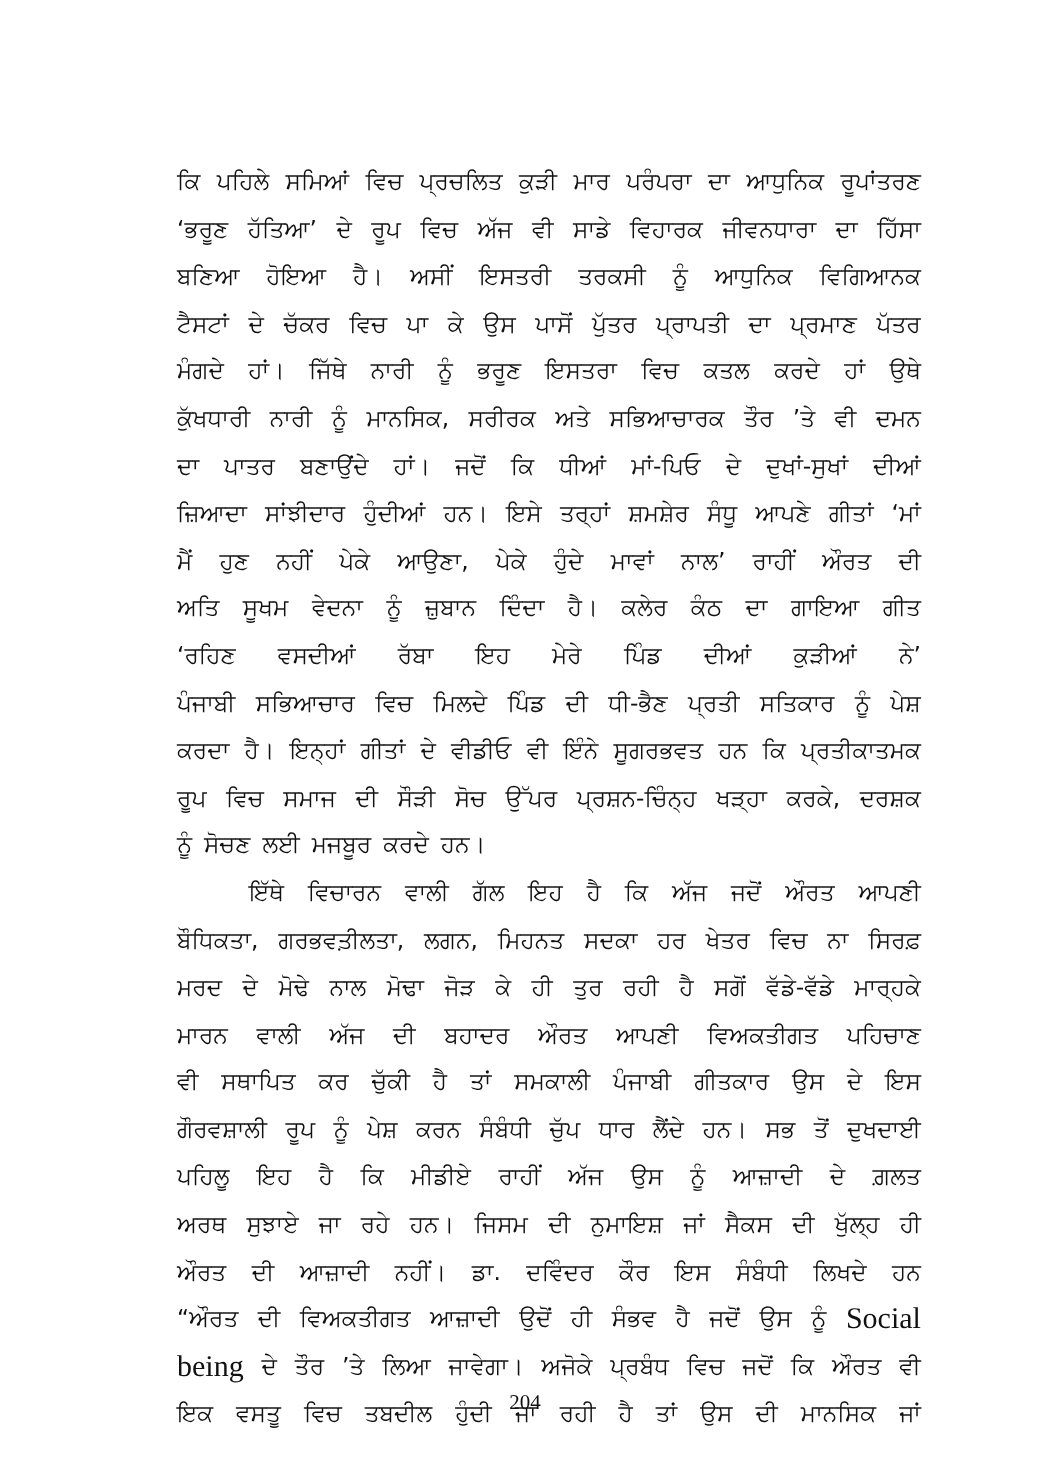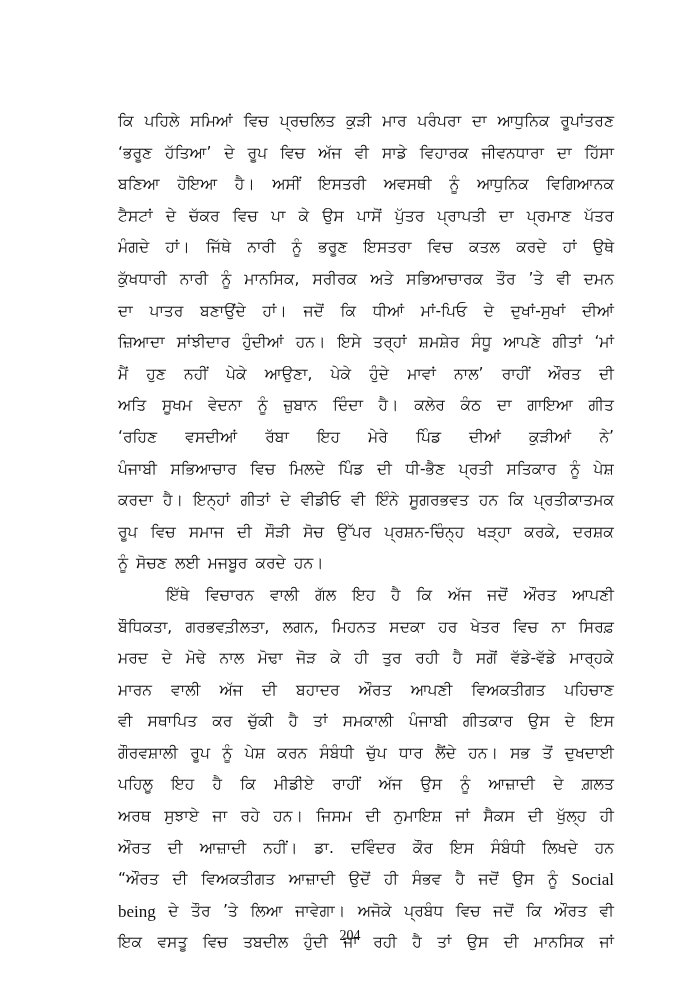--- a/index.html
+++ b/index.html
@@ -19,21 +19,21 @@
   }
   .line {
     display: flex;
     justify-content: space-between;
     height: 31.6px;
     line-height: 31.6px;
     white-space: nowrap;
   }
   .line.last { justify-content: flex-start; gap: 8px; }
   .line.indent { padding-left: 48px; }
-  .latin { font-family: "Liberation Serif", serif; font-size: 17px; }
+  .latin { font-family: "Liberation Serif", serif; font-size: 20px; }
   .page-number {
     position: absolute;
     left: 0; width: 700px;
     top: 928px;
     text-align: center;
     font-family: "Liberation Serif", serif;
     font-size: 14px;
     color: #111111;
   }
 </style>
@@ -68,21 +68,21 @@
         <span>ਜੀਵਨਧਾਰਾ</span>
         <span>ਦਾ</span>
         <span>ਹਿੱਸਾ</span>
       </div>
       <div class="line">
         <span>ਬਣਿਆ</span>
         <span>ਹੋਇਆ</span>
         <span>ਹੈ।</span>
         <span>ਅਸੀਂ</span>
         <span>ਇਸਤਰੀ</span>
-        <span>ਅਵਸਥੀ</span>
+        <span>ਤਰਕਸੀ</span>
         <span>ਨੂੰ</span>
         <span>ਆਧੁਨਿਕ</span>
         <span>ਵਿਗਿਆਨਕ</span>
       </div>
       <div class="line">
         <span>ਟੈਸਟਾਂ</span>
         <span>ਦੇ</span>
         <span>ਚੱਕਰ</span>
         <span>ਵਿਚ</span>
         <span>ਪਾ</span>

